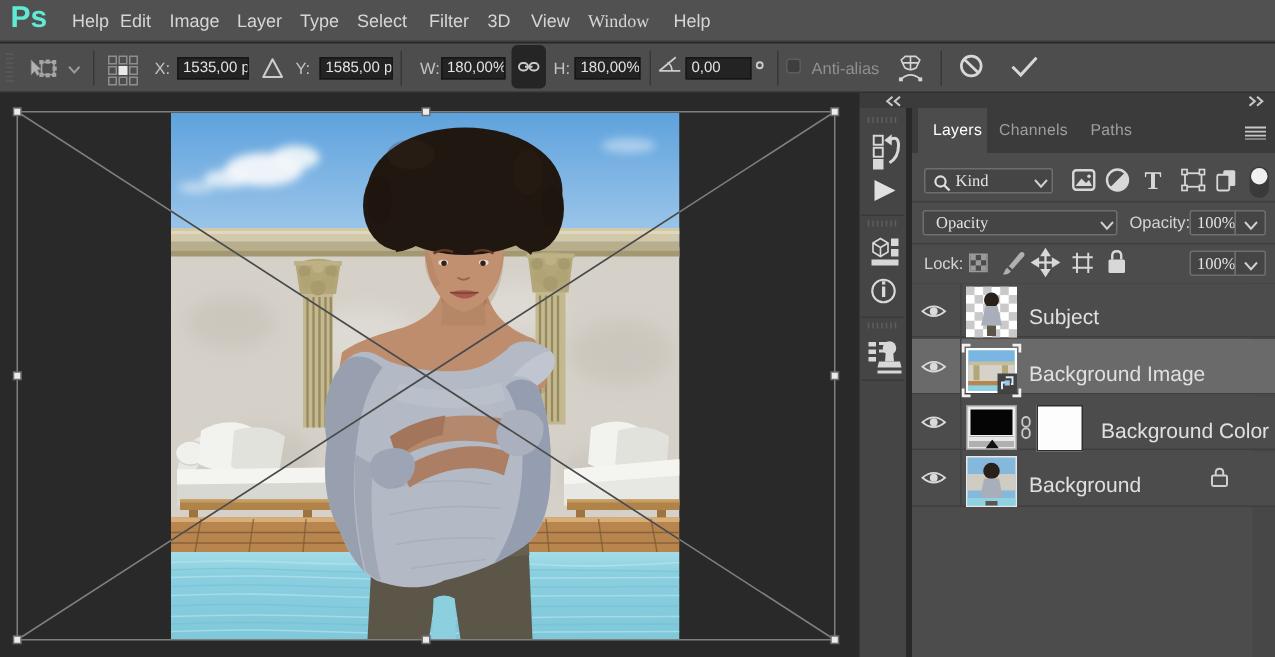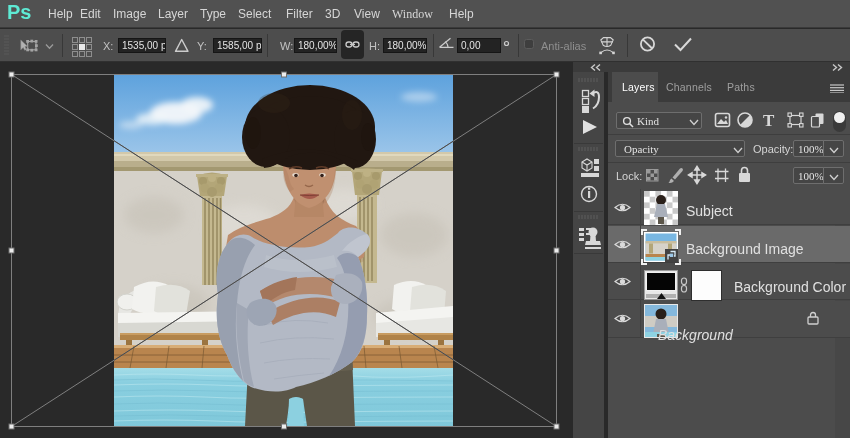--- a/index.html
+++ b/index.html
@@ -649,17 +649,17 @@
   <rect x="1" y="12" width="32" height="11" fill="#cfccc4"></rect>
   <circle cx="17" cy="10" r="5.5" fill="#2a201a"></circle>
   <path d="M12 15 L22 15 L25 30 L9 30 Z" fill="#a9afba"></path>
   <rect x="1" y="28" width="32" height="5" fill="#8ed2e2"></rect>
   <path d="M13 30 L21 30 L21 33 L13 33 Z" fill="#5c564a"></path>
 </svg>
 
 <span class="ltext" style="left:686px; top:203px;">Subject</span>
 <span class="ltext" style="left:686px; top:241px;">Background Image</span>
 <span class="ltext" style="left:734px; top:279px;">Background Color</span>
-<span class="ltext" style="left:658px; top:315px; font-style:italic;margin-top:12px;">Background</span>
+<span class="ltext" style="left:686px; top:315px; ">Background</span>
 <svg class="abs" style="left:806px; top:311px;" width="14" height="14">
   <rect x="2" y="6" width="10" height="7" rx="1" fill="none" stroke="#d0d0d0" stroke-width="1.3"></rect>
   <path d="M4.5 6 L4.5 4 Q4.5 1.5 7 1.5 Q9.5 1.5 9.5 4 L9.5 6" fill="none" stroke="#d0d0d0" stroke-width="1.3"></path>
 </svg>
 
 </body></html>

